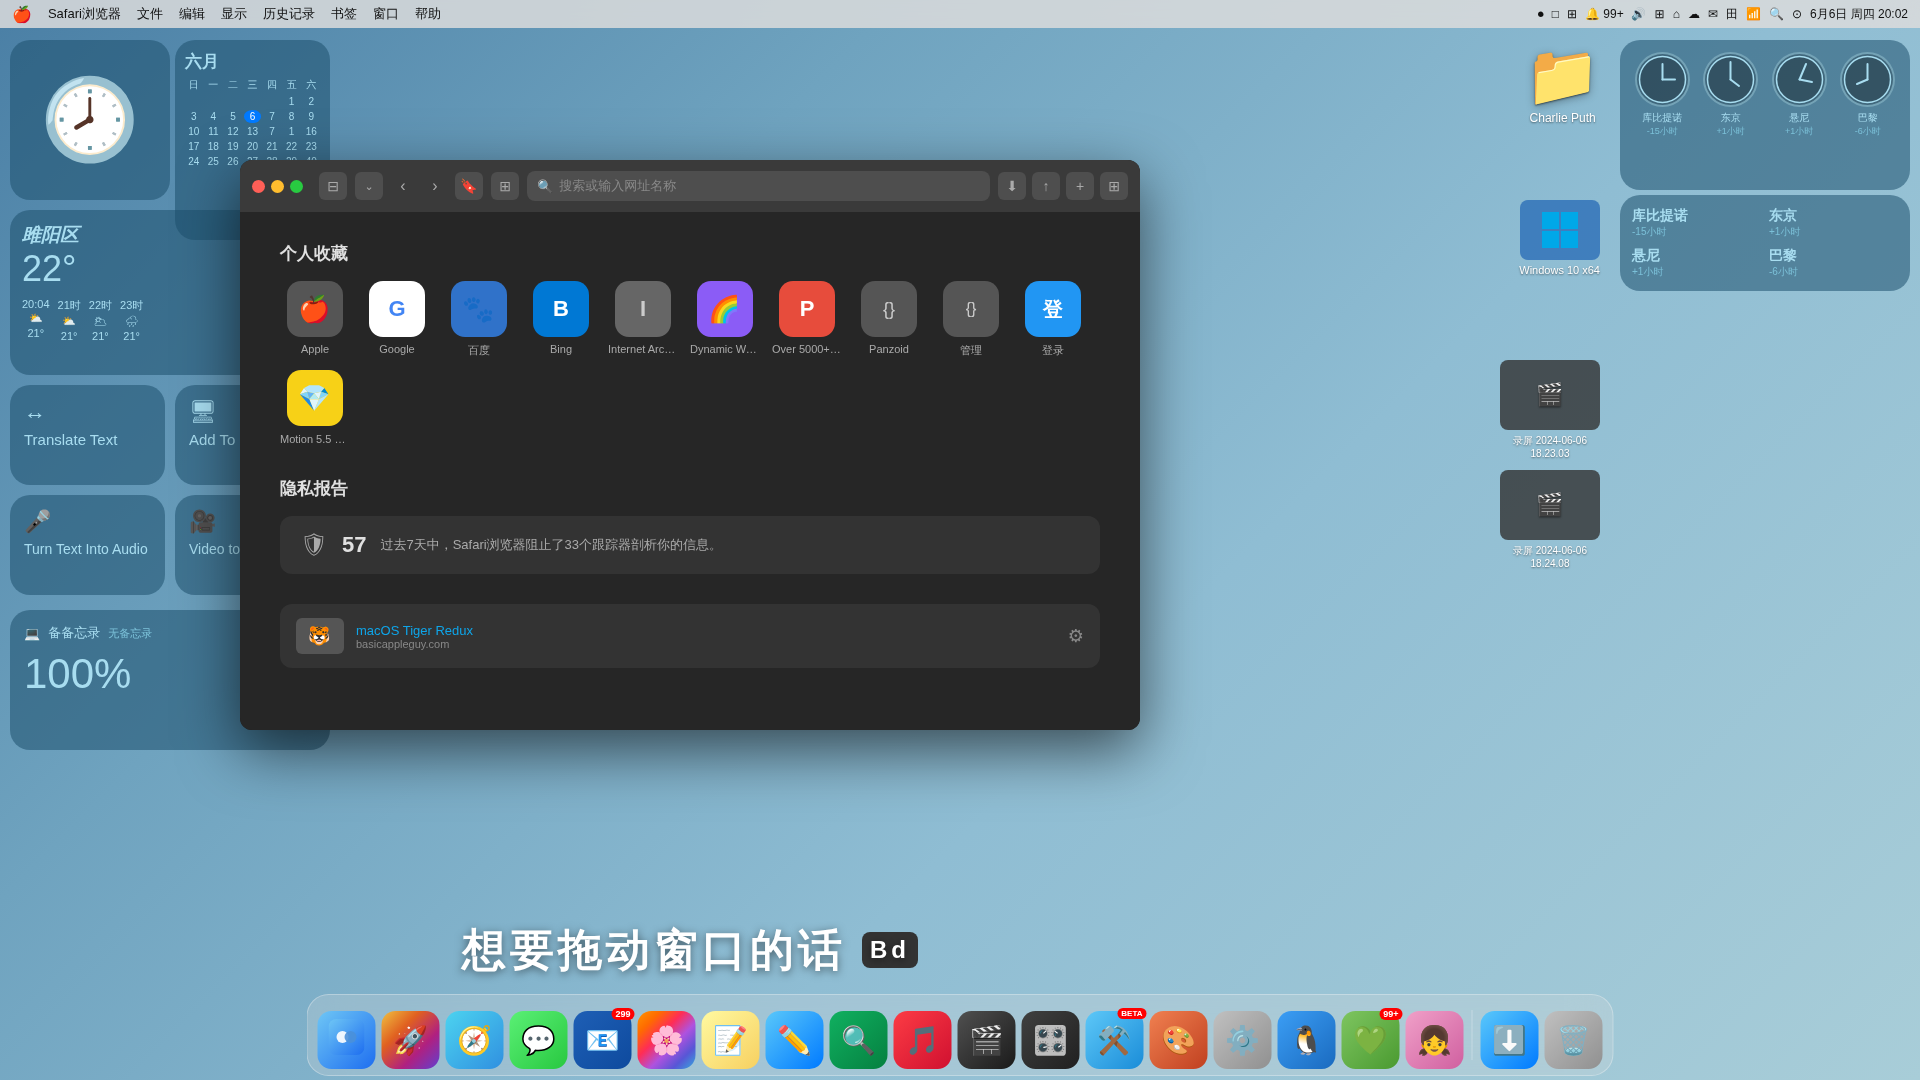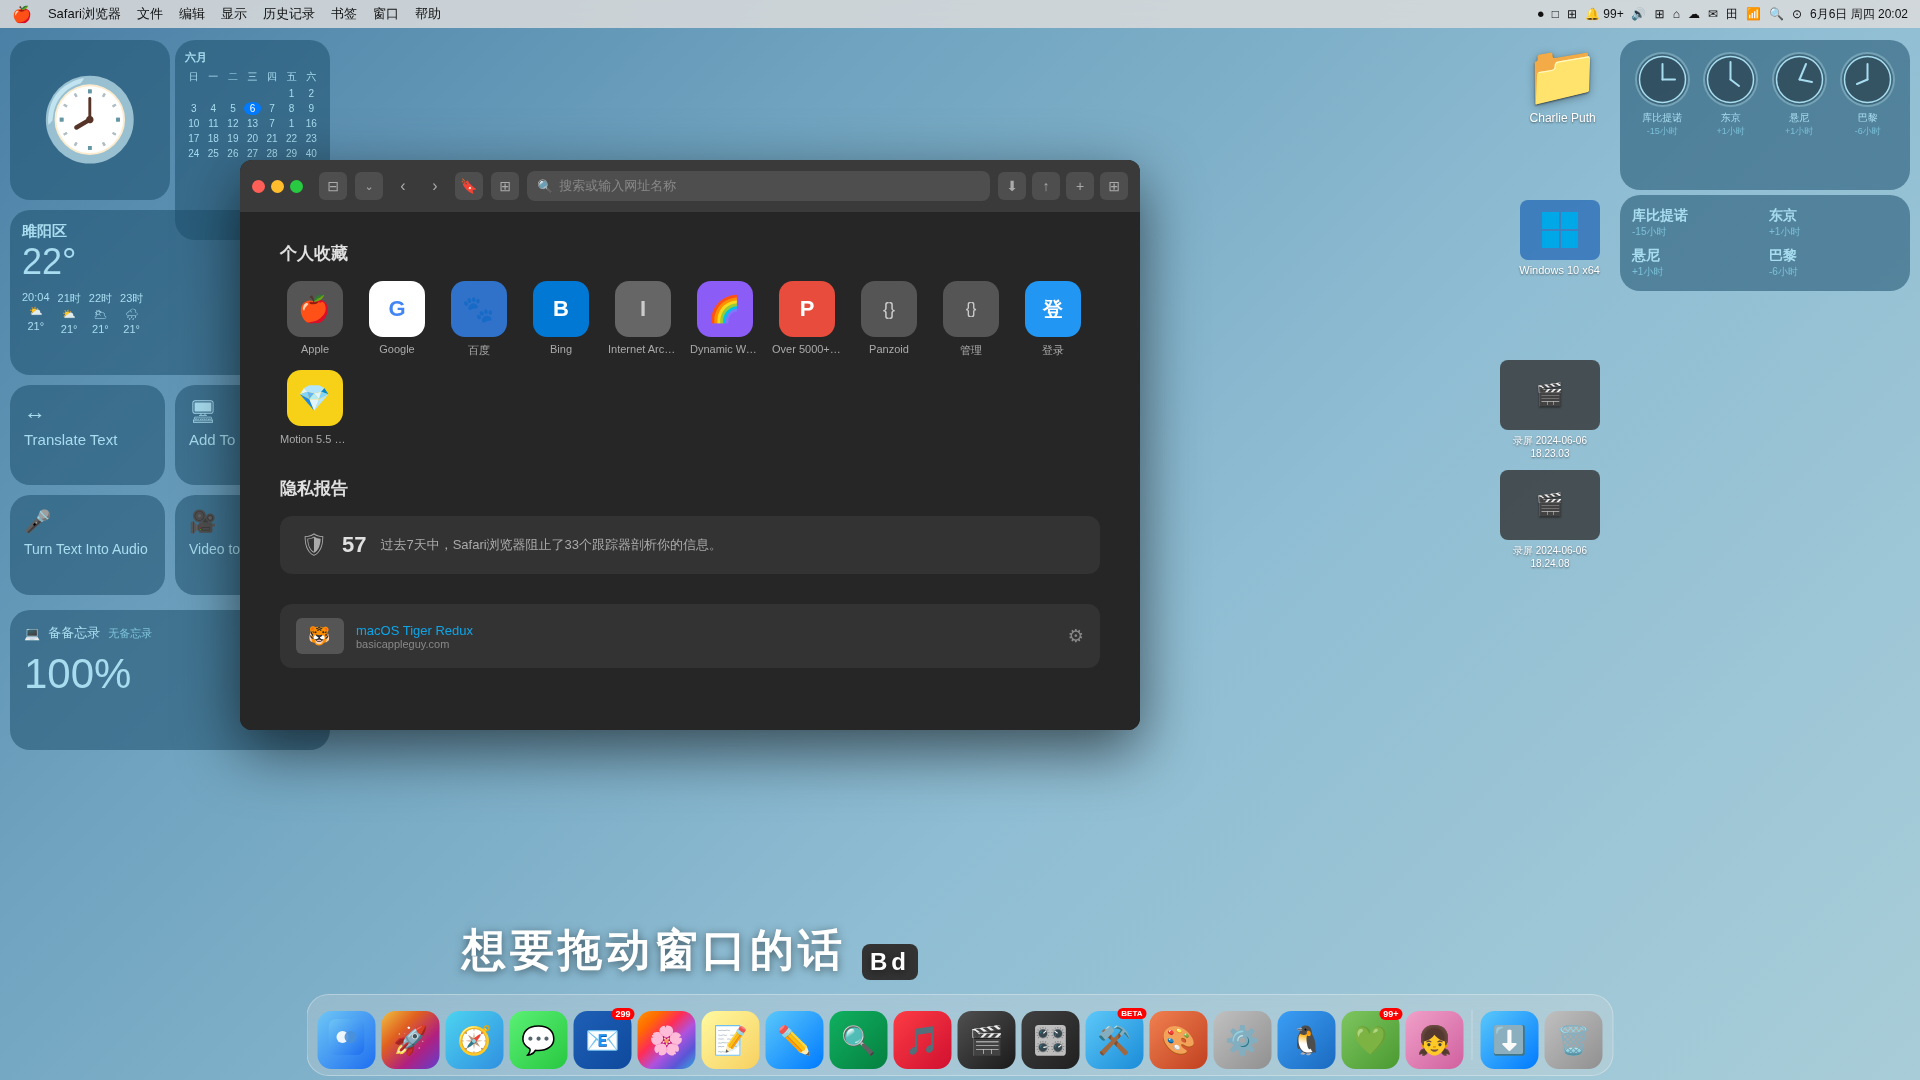--- a/index.html
+++ b/index.html
@@ -47,35 +47,35 @@
     .widget-calendar {
       position: absolute;
       top: 40px; left: 175px;
       width: 155px; height: 200px;
       background: rgba(30,80,110,0.55);
       border-radius: 20px;
       padding: 10px;
       color: #a8ddf0;
       font-size: 11px;
     }
-    .widget-calendar .cal-header { font-size: 11px; font-weight: 600; margin-bottom: 4px; }
+    .widget-calendar .cal-header { font-size: 17px; font-weight: 600; margin-bottom: 4px; }
     .widget-calendar .cal-days { display: grid; grid-template-columns: repeat(7, 1fr); gap: 2px; text-align: center; font-size: 10px; }
     .widget-calendar .cal-day { padding: 1px; }
     .widget-calendar .today { background: #007aff; border-radius: 50%; color: white; }
 
     .widget-weather {
       position: absolute;
       top: 210px; left: 10px;
       width: 320px; height: 165px;
       background: rgba(30,80,110,0.55);
       border-radius: 20px;
       padding: 12px;
       color: #a8ddf0;
     }
-    .widget-weather .location { font-size: 15px; font-weight: 600; }
+    .widget-weather .location { font-size: 19px; font-weight: 600; font-style: italic; }
     .widget-weather .temp { font-size: 36px; font-weight: 300; }
     .weather-forecast { display: flex; gap: 8px; margin-top: 8px; font-size: 11px; }
     .forecast-item { display: flex; flex-direction: column; align-items: center; gap: 2px; }
 
     .widget-translate {
       position: absolute;
       top: 385px; left: 10px;
       width: 155px; height: 100px;
       background: rgba(30,80,110,0.55);
       border-radius: 20px;
@@ -337,21 +337,21 @@
     .reading-url { font-size: 11px; color: #888; }
 
     
     .overlay-text {
       position: absolute;
       bottom: 100px;
       left: 240px;
       width: 900px;
       height: 60px;
       display: flex;
-      align-items: flex-end;
+      align-items: center;
       justify-content: center;
       font-size: 44px;
       font-weight: 700;
       color: white;
       text-shadow: 0 2px 8px rgba(0,0,0,0.5);
       pointer-events: none;
       z-index: 50;
       letter-spacing: 4px;
     }
 

